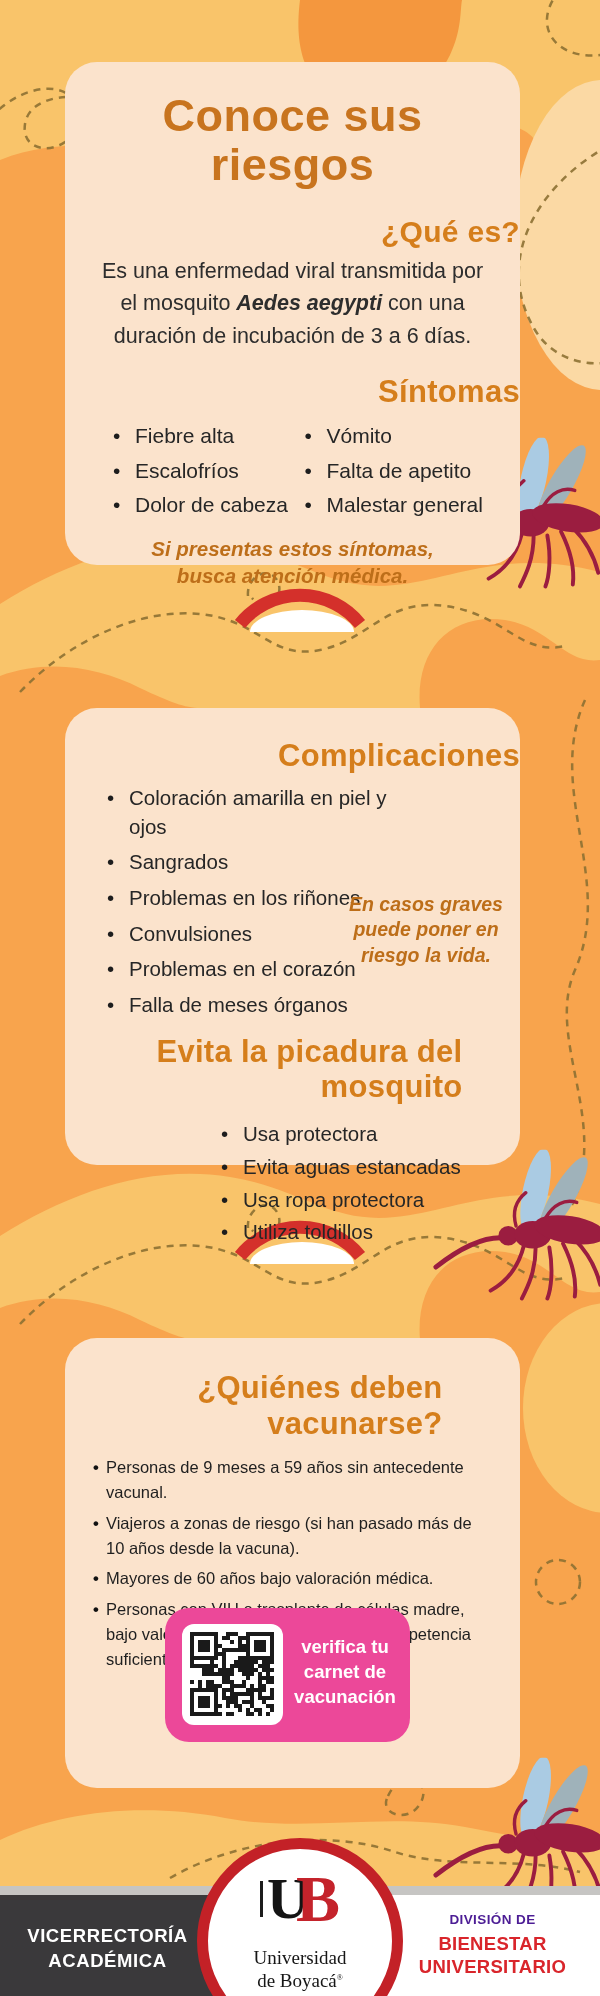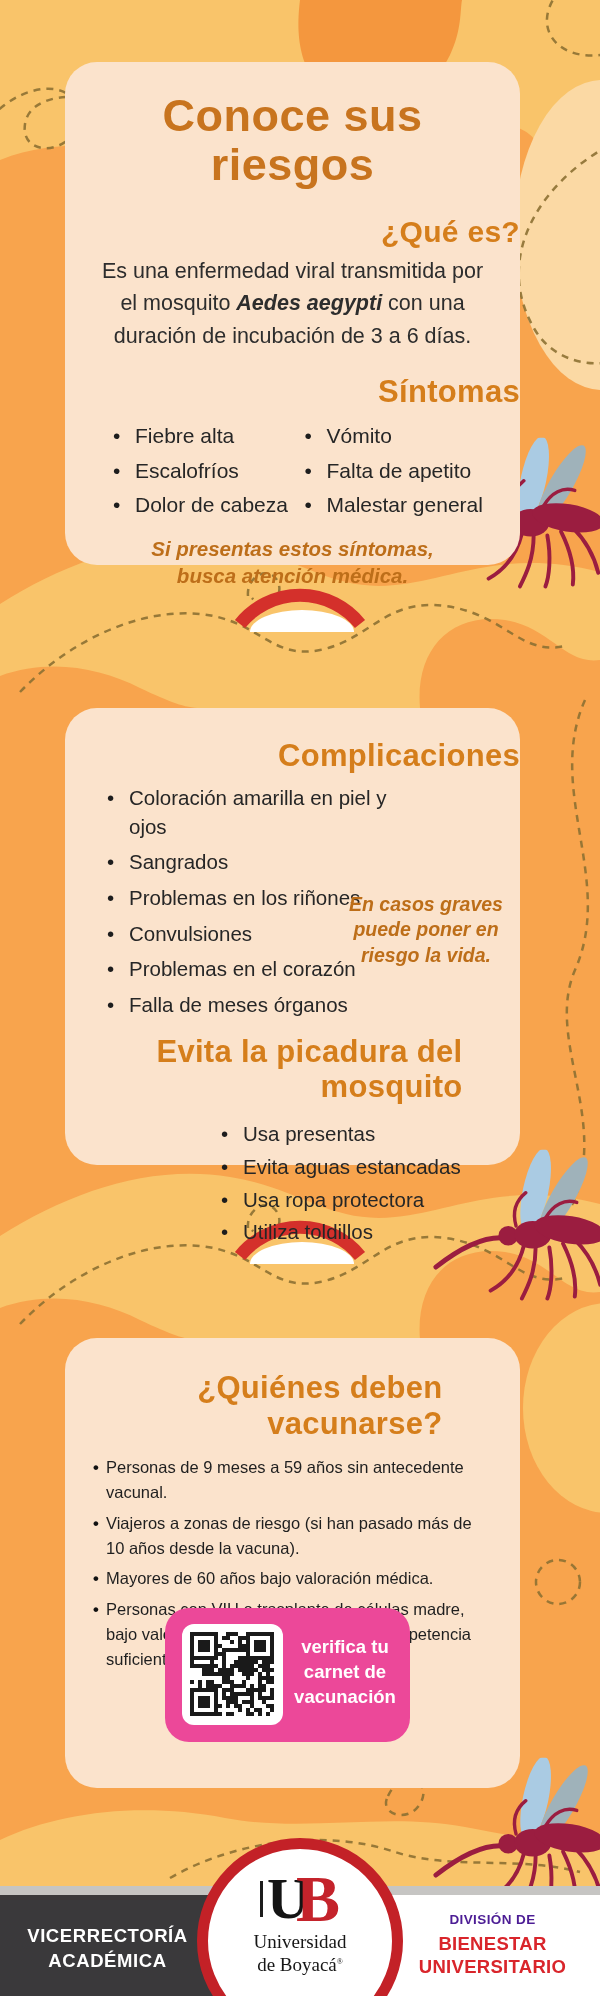--- a/index.html
+++ b/index.html
@@ -51,21 +51,21 @@
   .f-white{position:absolute;left:300px;top:9px;width:300px;height:101px;background:#fff}
   .f-left{position:absolute;left:0;top:38px;width:215px;text-align:center;color:#fff;font-size:18.5px;font-weight:800;letter-spacing:.6px;line-height:1.35}
   .f-right{position:absolute;left:385px;top:26px;width:215px;text-align:center}
   .f-right .small{color:#4c1d95;font-size:13.5px;font-weight:700;letter-spacing:.4px;margin-bottom:5px}
   .f-right .red{color:#d9252b;font-size:18.5px;font-weight:800;letter-spacing:.3px;line-height:1.25}
   #logo-circle{position:absolute;left:197px;top:1838px;width:206px;height:206px;background:#fff;border:11px solid #c32127;border-radius:50%;z-index:5}
   .logo-row{display:flex;justify-content:center;align-items:flex-start;margin-top:22px;font-family:"Liberation Serif","DejaVu Serif",serif}
   .logo-bar{width:3px;height:36px;background:#1c1c1c;margin:10px 4px 0 0}
   .logo-u{font-size:58px;font-weight:700;color:#141414;line-height:.95}
   .logo-b{font-size:66px;font-weight:700;color:#c4232b;line-height:.85;margin-left:-13px}
-  .logo-uni{font-family:"Liberation Serif","DejaVu Serif",serif;color:#161616;font-size:19px;text-align:center;line-height:1.18;margin-top:4px}
+  .logo-uni{font-family:"Liberation Serif","DejaVu Serif",serif;color:#161616;font-size:19px;text-align:center;line-height:1.18;margin-top:20px}
   .logo-uni sup{font-size:8px}
 </style>
 </head>
 <body>
 
 <div id="canvas">
 
   <svg class="bg" width="600" height="1996" viewBox="0 0 600 1996">
     <g>
       <path d="M0,0 H600 V210 C560,230 530,205 540,170 C548,140 520,115 480,130 C440,146 420,180 370,170 C320,160 330,115 290,105 C250,96 230,130 180,140 C120,152 60,135 0,160 Z" fill="#f9c46a"></path>
@@ -167,21 +167,21 @@
           <li>Sangrados</li>
           <li>Problemas en los riñones</li>
           <li>Convulsiones</li>
           <li>Problemas en el corazón</li>
           <li>Falla de meses órganos</li>
         </ul>
       <div class="note comp-note">En casos graves puede poner en riesgo la vida.</div>
     </div>
     <div class="h2 evita-h">Evita la picadura del mosquito</div>
     <ul class="blist avoid">
-        <li>Usa presentas</li>
+        <li>Usa protectora</li>
         <li>Evita aguas estancadas</li>
         <li>Usa ropa protectora</li>
         <li>Utiliza toldillos</li>
       </ul>
   </div>
 
   <div class="card" id="card3">
     <div class="h2 quienes-h">¿Quiénes deben vacunarse?</div>
     <ul class="vlist">
         <li>Personas de 9 meses a 59 años sin antecedente vacunal.</li>

